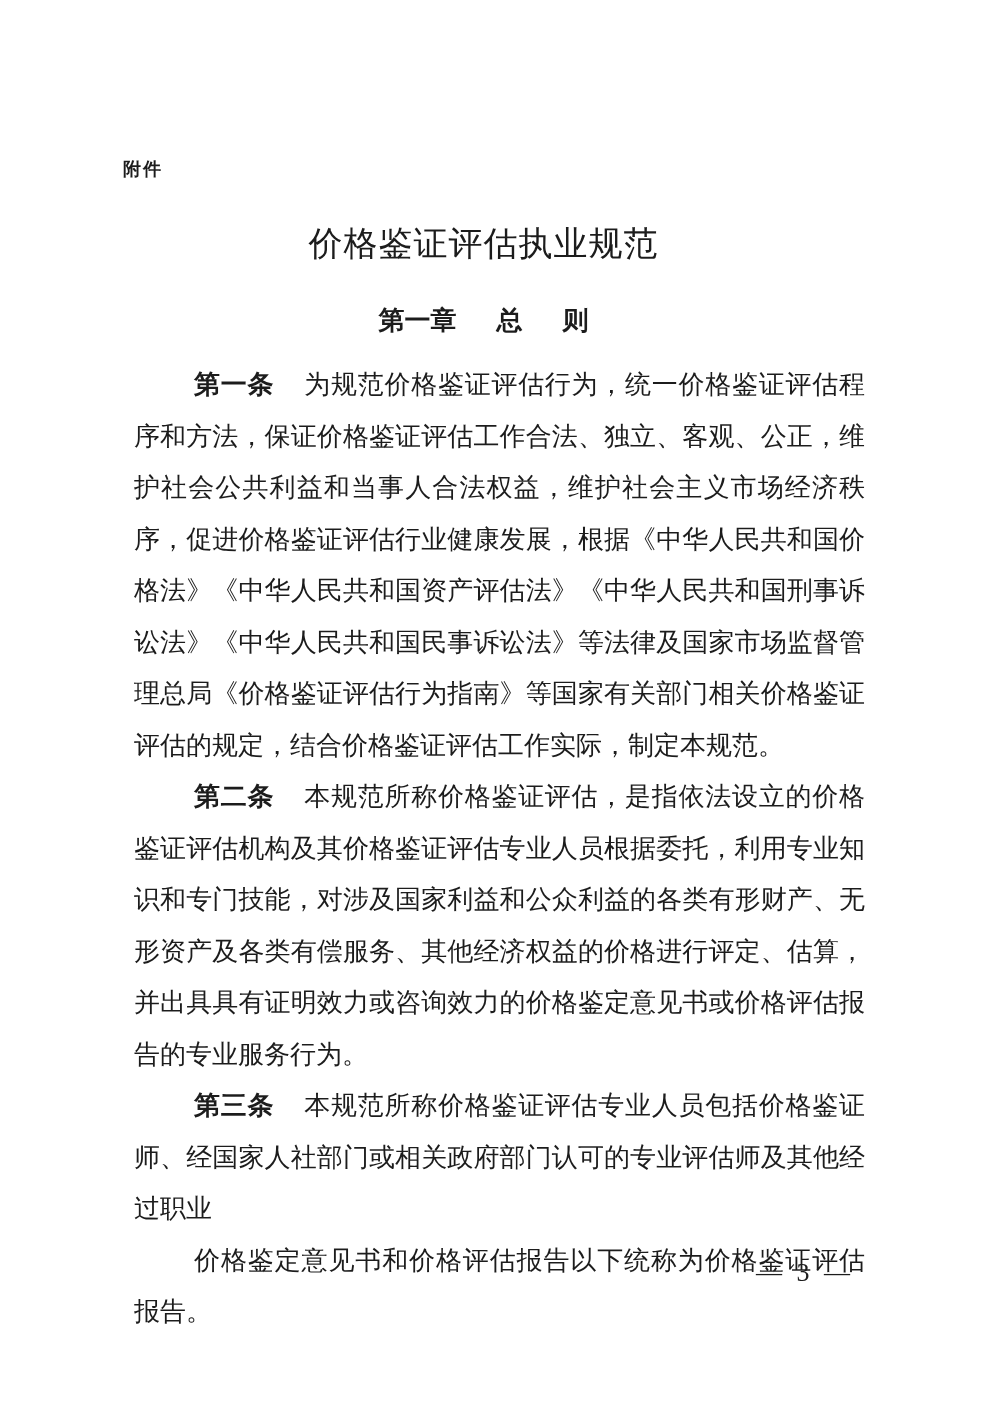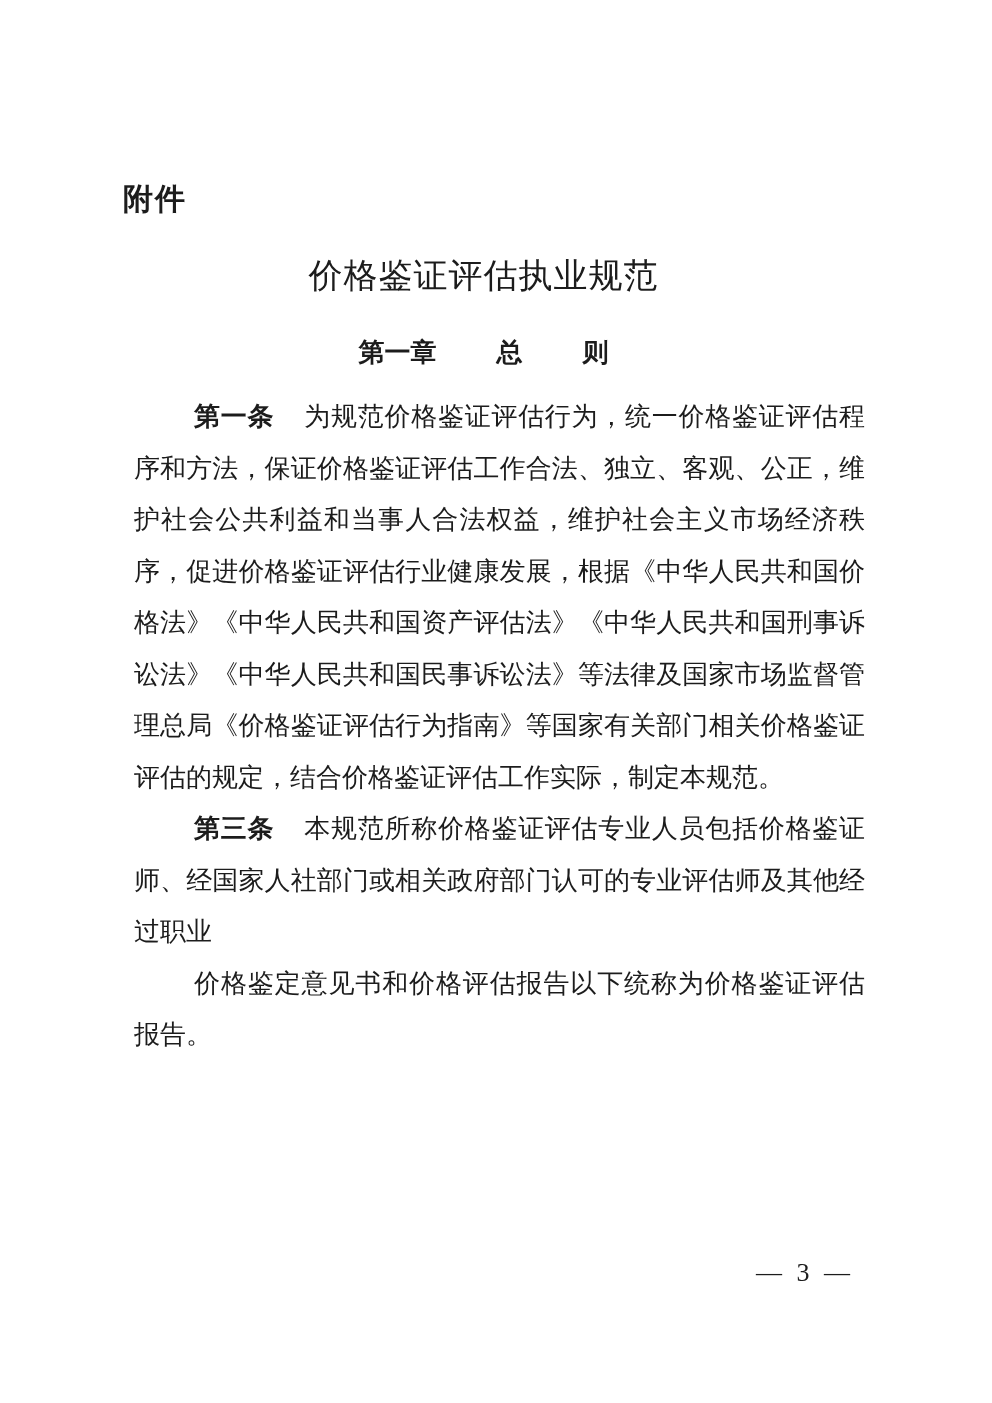--- a/index.html
+++ b/index.html
@@ -20,42 +20,41 @@
     margin-left: 102px;
     width: 763px;
   }
 
   .attachment {
     padding-top: 155px;
   }
   .attachment-inner {
     display: inline-block;
     margin-left: 21px;
-    font-family: Liberation Mono, monospace;
+    font-family: Liberation Serif, serif;
     font-weight: bold;
-    font-size: 30px;
+    font-size: 18px;
     line-height: 28px;
     letter-spacing: 2px;
-    margin-top: 32px;
   }
 
   .doc-title {
     margin-top: 41px;
     text-align: center;
     font-weight: normal;
     font-size: 34px;
     line-height: 40px;
     letter-spacing: 1px;
   }
 
   .chapter-heading {
     margin-top: 42px;
     display: flex;
     justify-content: center;
-    gap: 60px;
+    gap: 40px;
     font-weight: bold;
     font-size: 26px;
     line-height: 30px;
   }
 
   .body-text {
     margin-top: 23px;
     font-size: 26px;
     line-height: 51.5px;
     text-align: justify;
@@ -96,20 +95,21 @@
 
     <div class="chapter-heading">
       <span>第一章</span>
       <span>总</span>
       <span>则</span>
     </div>
 
     <div class="body-text">
       <p><span class="para-lead">第一条</span><span>为规范价格鉴证评估行为，统一价格鉴证评估程序和方法，保证价格鉴证评估工作合法、独立、客观、公正，维护社会公共利益和当事人合法权益，维护社会主义市场经济秩序，促进价格鉴证评估行业健康发展，根据《中华人民共和国价格法》《中华人民共和国资产评估法》《中华人民共和国刑事诉讼法》《中华人民共和国民事诉讼法》等法律及国家市场监督管理总局《价格鉴证评估行为指南》等国家有关部门相关价格鉴证评估的规定，结合价格鉴证评估工作实际，制定本规范。</span></p>
 
+      <p><span class="para-lead">第二条</span><span>本规范所称价格鉴证评估，是指依法设立的价格鉴证评估机构及其价格鉴证评估专业人员根据委托，利用专业知识和专门技能，对涉及国家利益和公众利益的各类有形财产、无形资产及各类有偿服务、其他经济权益的价格进行评定、估算，并出具具有证明效力或咨询效力的价格鉴定意见书或价格评估报告的专业服务行为。</span></p>
 
       <p><span class="para-lead">第三条</span><span>本规范所称价格鉴证评估专业人员包括价格鉴证师、经国家人社部门或相关政府部门认可的专业评估师及其他经过职业</span></p>
 
       <p><span class="para-lead"></span><span>价格鉴定意见书和价格评估报告以下统称为价格鉴证评估报告。</span></p>
     </div>
 
   </div>
 
   <div class="page-number">— 3 —</div>
 </div>

